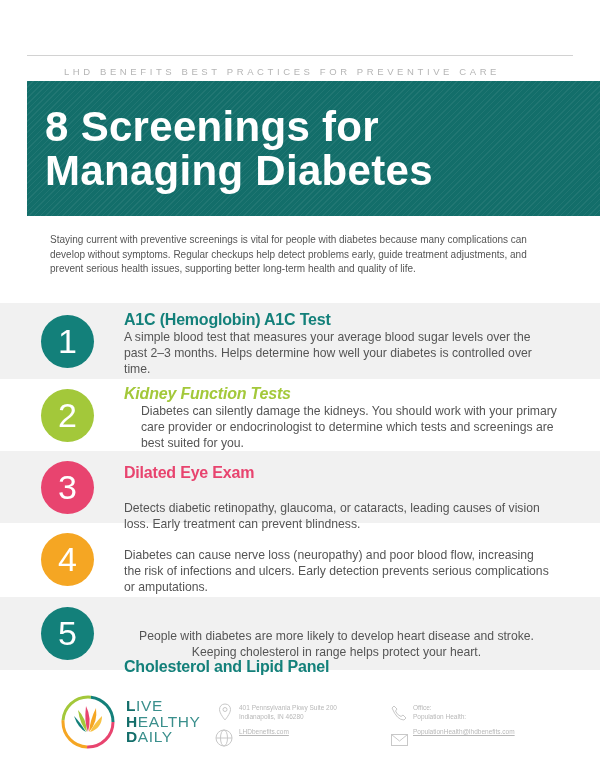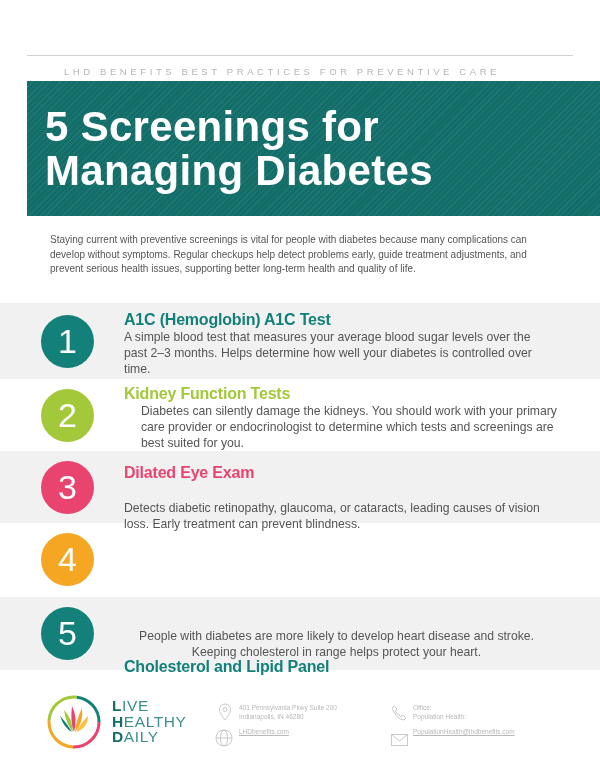--- a/index.html
+++ b/index.html
@@ -35,67 +35,68 @@
     color: #ffffff; font-size: 34px; line-height: 53px; text-align: center; font-weight: 400;
   }
   .row .title {
     position: absolute; left: 124px; font-size: 16px; font-weight: 700; line-height: 18px;
     letter-spacing: -0.2px;
   }
   .row .desc {
     position: absolute; left: 124px; width: 425px; font-size: 12.2px; line-height: 16px; color: #555555;
   }
 
-  .logo { position: absolute; left: 46px; top: 694px; width: 140px; height: 56px; }
+  .logo { position: absolute; left: 60px; top: 694px; width: 140px; height: 56px; }
   .logo svg { position: absolute; left: 0; top: 0; }
   .logo-text {
     position: absolute; left: 66px; top: 4px; font-size: 15.5px; line-height: 15.5px; color: #3a8f8c;
     letter-spacing: 0.6px;
   }
   .logo-text span.cap { color: #136e6a; font-weight: 700; }
 
   .contact { position: absolute; font-size: 6.5px; line-height: 8.5px; color: #b8b8b8; }
   .contact a, .contact .link { color: #b8b8b8; text-decoration: underline; }
   .ic { position: absolute; }
 </style>
 </head>
 <body>
 
 <div class="kicker">LHD BENEFITS BEST PRACTICES FOR PREVENTIVE CARE</div>
 <div class="rule"></div>
 
 <div class="banner">
   <h1>
-    <span>5 Screenings for</span><br>
+    <span>8 Screenings for</span><br>
     <span>Managing Diabetes</span>
   </h1>
 </div>
 
 <p class="intro">Staying current with preventive screenings is vital for people with diabetes because many complications can develop without symptoms. Regular checkups help detect problems early, guide treatment adjustments, and prevent serious health issues, supporting better long-term health and quality of life.</p>
 
 <div class="row shade" style="top:303px;height:76px;">
   <div class="circle" style="top:12px;background:#13807a;">1</div>
   <div class="title" style="top:8px;color:#13807a;">A1C (Hemoglobin) A1C Test</div>
   <div class="desc" style="top:26px;">A simple blood test that measures your average blood sugar levels over the past 2–3 months. Helps determine how well your diabetes is controlled over time.</div>
 </div>
 
 <div class="row" style="top:379px;height:72px;">
   <div class="circle" style="top:10px;background:#a3c83a;">2</div>
-  <div class="title" style="top:6px;color:#a3c83a;">Kidney Function Tests</div>
+  <div class="title" style="top:6px;color:#a3c83a;font-style:italic;">Kidney Function Tests</div>
   <div class="desc" style="top:24px;margin-left:17px;">Diabetes can silently damage the kidneys. You should work with your primary care provider or endocrinologist to determine which tests and screenings are best suited for you.</div>
 </div>
 
 <div class="row shade" style="top:451px;height:72px;">
   <div class="circle" style="top:10px;background:#e8446f;">3</div>
   <div class="title" style="top:13px;color:#e8446f;">Dilated Eye Exam</div>
   <div class="desc" style="top:49px;">Detects diabetic retinopathy, glaucoma, or cataracts, leading causes of vision loss. Early treatment can prevent blindness.</div>
 </div>
 
 <div class="row" style="top:523px;height:74px;">
   <div class="circle" style="top:10px;background:#f5a623;">4</div>
+  <div class="desc" style="top:24px;">Diabetes can cause nerve loss (neuropathy) and poor blood flow, increasing the risk of infections and ulcers. Early detection prevents serious complications or amputations.</div>
 </div>
 
 <div class="row shade" style="top:597px;height:73px;">
   <div class="circle" style="top:10px;background:#13807a;">5</div>
   <div class="title" style="top:13px;color:#13807a;margin-top:48px;">Cholesterol and Lipid Panel</div>
   <div class="desc" style="top:31px;text-align:center;">People with diabetes are more likely to develop heart disease and stroke. Keeping cholesterol in range helps protect your heart.</div>
 </div>
 
 <div class="logo">
   <svg width="60" height="56" viewBox="0 0 60 56">

